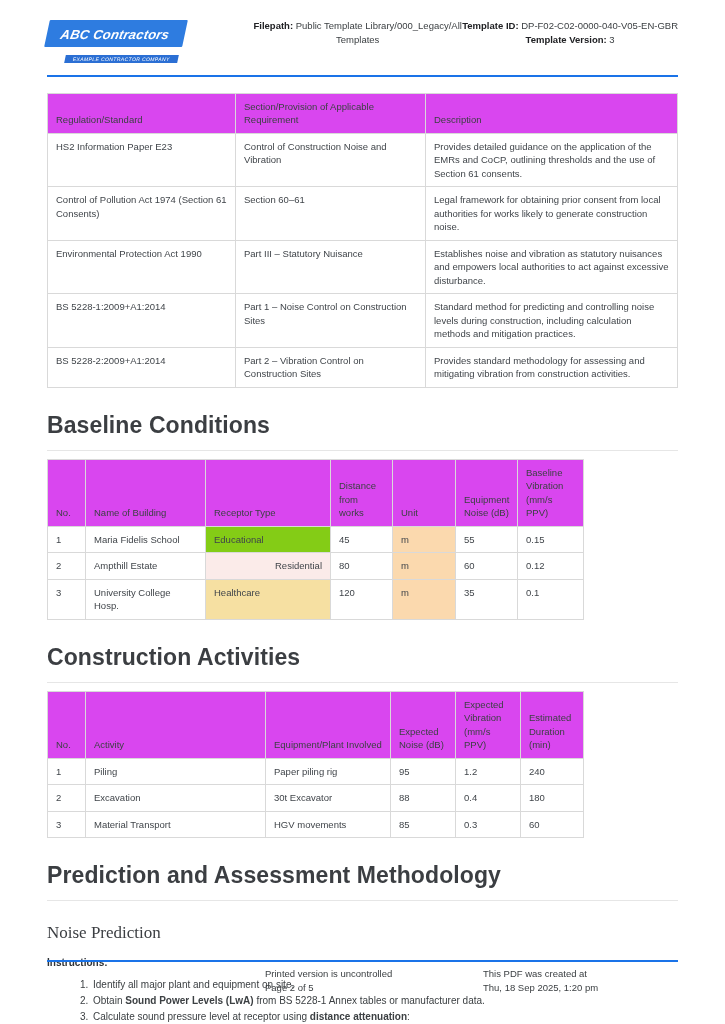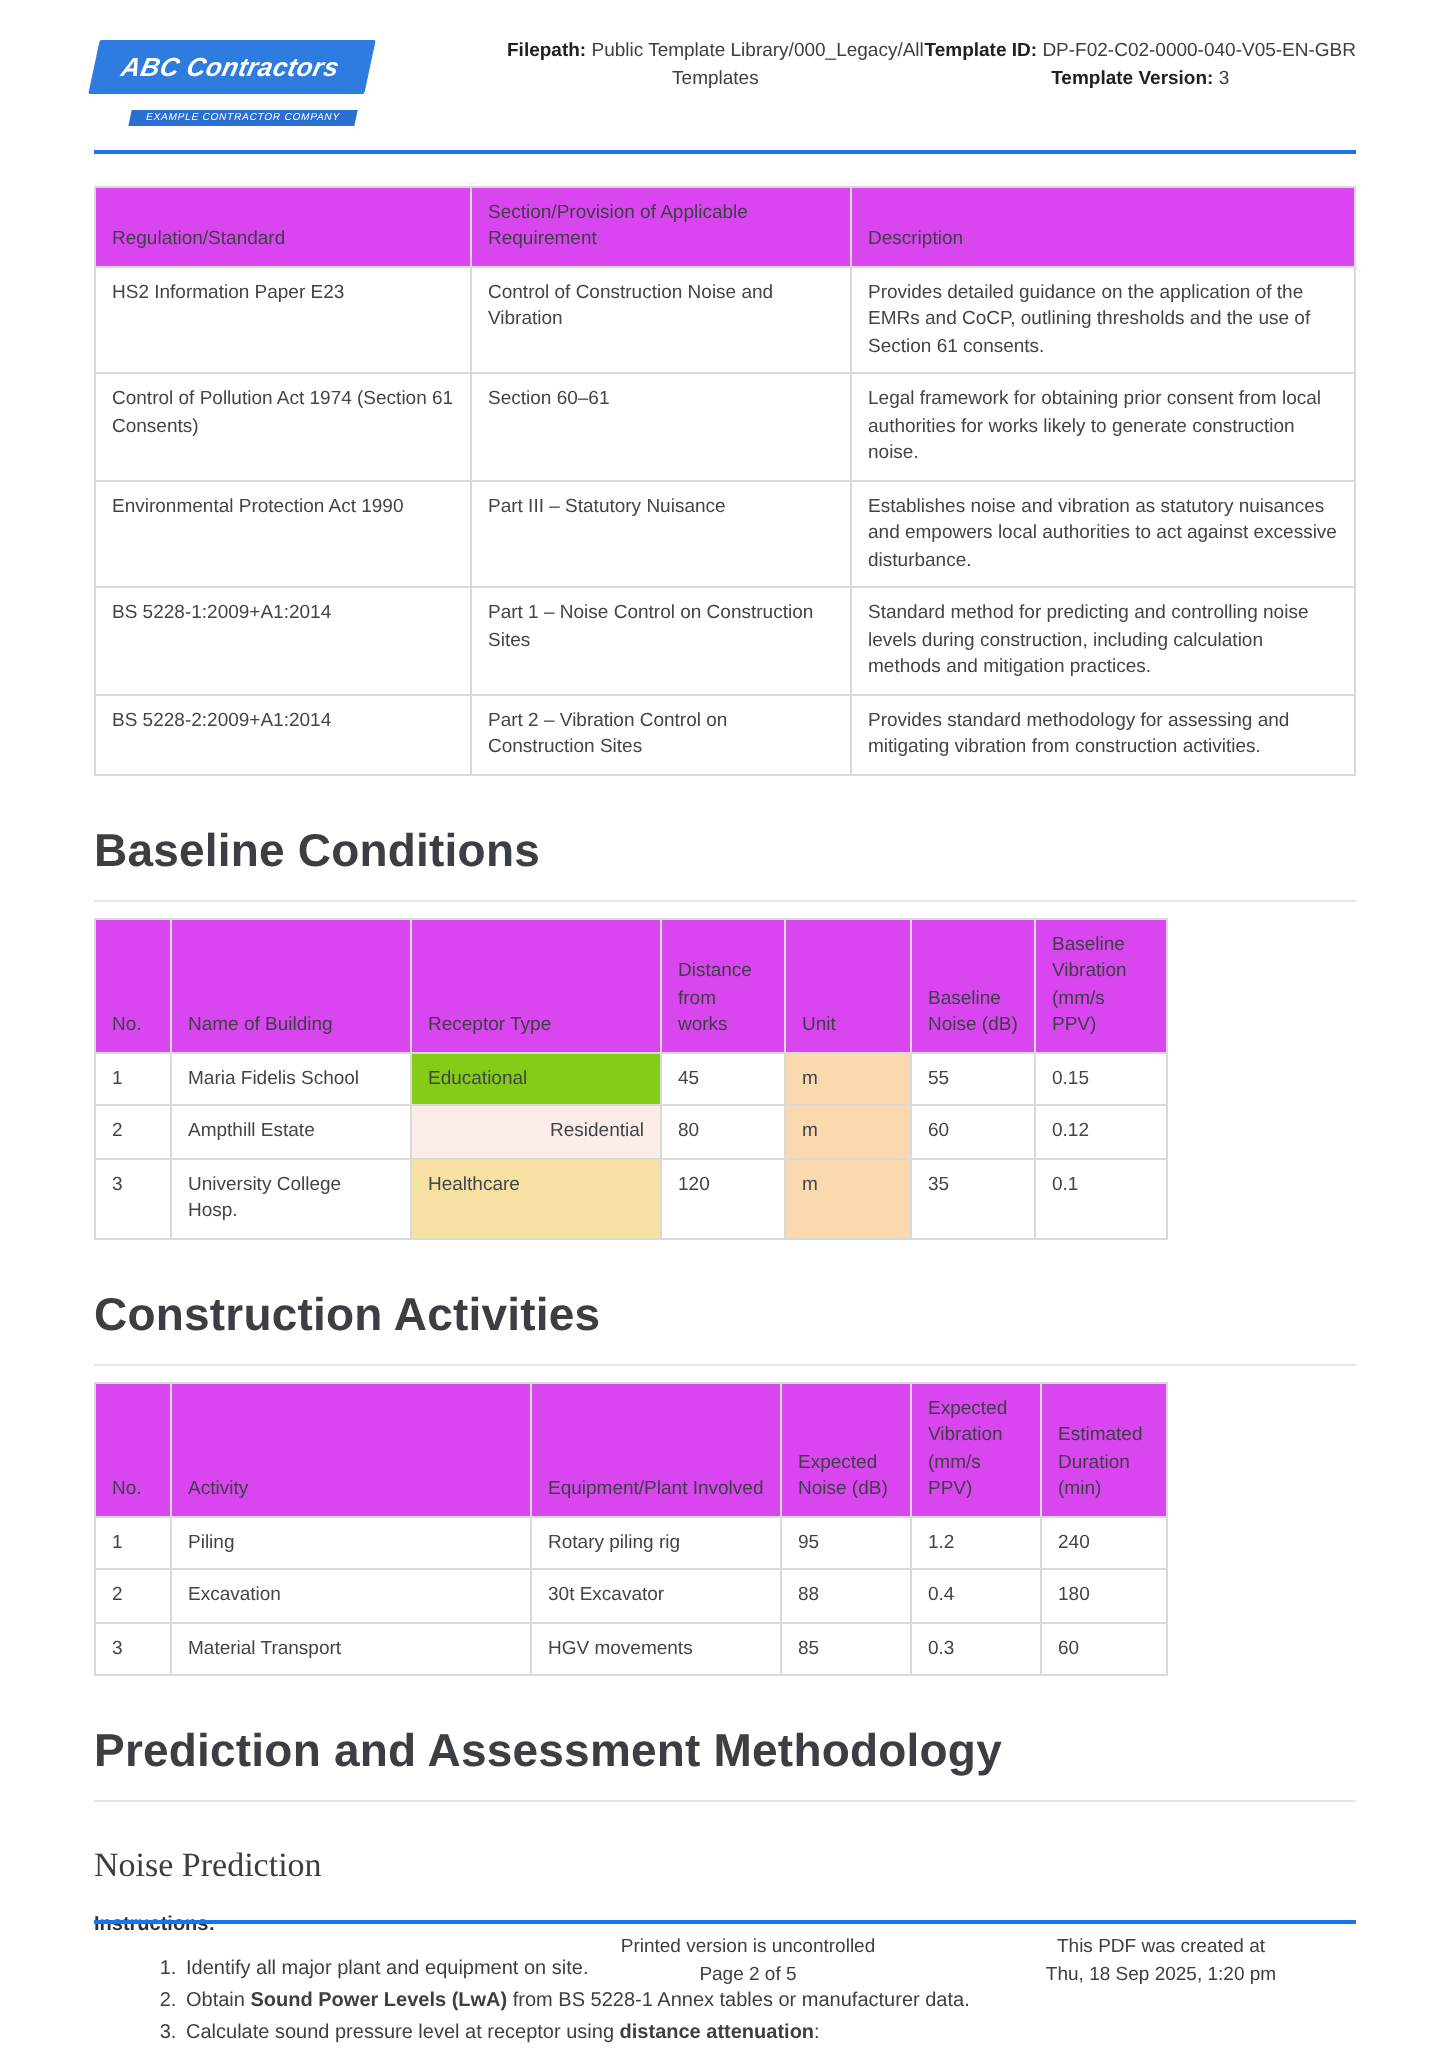--- a/index.html
+++ b/index.html
@@ -41,21 +41,21 @@
   h1 { font-size:23px; font-weight:700; color:#3b3e42; margin-top:24px; letter-spacing:.1px; }
   h2 { font-size:17px; font-weight:400; color:#3b3e42; margin-top:22px;font-family:Liberation Serif, serif; }
   .rule-light { height:1px; background:#e6e6e6; border:none; margin-top:11px; }
 
   
   .instr-label { font-size:10px; font-weight:bold; margin-top:14px; color:#2f3337; }
   ol.instr { margin:9px 0 0 44px; font-size:10px; line-height:1.62; color:#3c4043; }
   ol.instr li { padding-left:2px; }
 
   
-  .doc-footer { position:absolute; left:47px; right:47px; top:960px;text-align:center; }
+  .doc-footer { position:absolute; left:47px; right:47px; top:960px; }
   .footer-cols { display:flex; margin-top:5px; }
   .footer-spacer { width:218px; }
   .footer-left { width:218px; font-size:9.5px; line-height:1.5; }
   .footer-right { flex:1; font-size:9.5px; line-height:1.5; }
 </style>
 </head>
 <body>
 
 <div class="page">
 
@@ -138,21 +138,21 @@
         <col style="width:62px">
         <col style="width:66px">
     </colgroup>
     <thead>
       <tr>
         <th>No.</th>
         <th>Name of Building</th>
         <th>Receptor Type</th>
         <th>Distance from works</th>
         <th>Unit</th>
-        <th>Baseline Noise (dB)</th>
+        <th>Equipment Noise (dB)</th>
         <th>Baseline Vibration (mm/s PPV)</th>
       </tr>
     </thead>
     <tbody>
       <tr>
         <td>1</td>
         <td>Maria Fidelis School</td>
         <td style="background-color: #84cc16;">Educational</td>
         <td>45</td>
         <td style="background-color: rgb(251, 217, 174);">m</td>
@@ -199,21 +199,21 @@
         <th class="nowrap">Equipment/Plant Involved</th>
         <th>Expected Noise (dB)</th>
         <th>Expected Vibration (mm/s PPV)</th>
         <th>Estimated Duration (min)</th>
       </tr>
     </thead>
     <tbody>
       <tr>
         <td>1</td>
         <td>Piling</td>
-        <td>Rotary piling rig</td>
+        <td>Paper piling rig</td>
         <td>95</td>
         <td>1.2</td>
         <td>240</td>
       </tr>
       <tr>
         <td>2</td>
         <td>Excavation</td>
         <td>30t Excavator</td>
         <td>88</td>
         <td>0.4</td>

